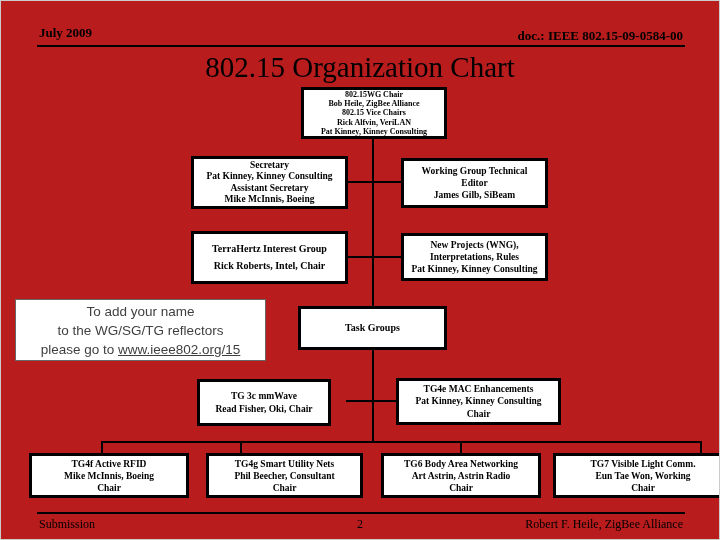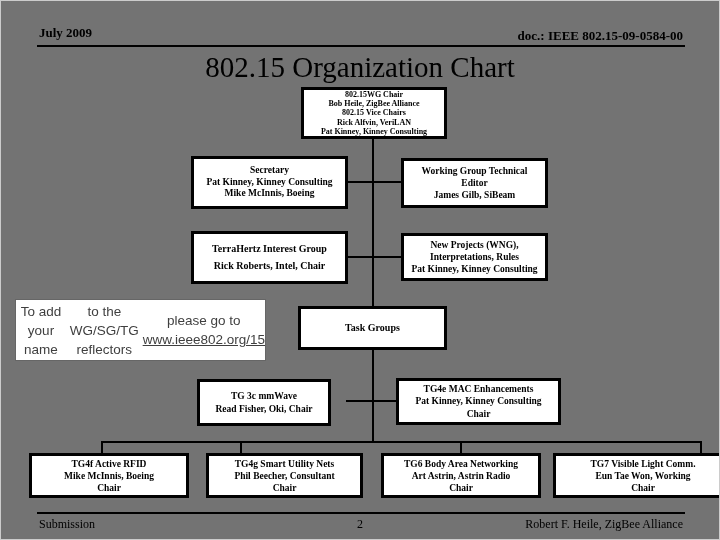--- a/index.html
+++ b/index.html
@@ -1,18 +1,18 @@
 <!DOCTYPE html>
 <html><head>
 <meta charset="utf-8">
 <style>
   * { margin:0; padding:0; box-sizing:border-box; }
   body { background:#e8e8e8; font-family:"Liberation Serif", serif; }
   .slide {
-    position:relative; width:720px; height:540px; background:#737373;
+    position:relative; width:720px; height:540px; background:#b91c1c;
     margin:0 auto; overflow:hidden; border:1px solid #cccccc;
   }
   
   .hdr-date { position:absolute; left:38px; top:24px; font-size:13px; font-weight:bold; color:#000; }
   .hdr-doc  { position:absolute; right:36px; top:27px; font-size:13px; font-weight:bold; color:#000; }
   .hdr-rule { position:absolute; left:36px; top:44px; width:648px; height:2px; background:#000; }
   .title    { position:absolute; left:0; right:0; top:50px; text-align:center; font-size:29px; color:#000; }
   .ftr-rule { position:absolute; left:36px; top:511px; width:648px; height:2px; background:#000; }
   .ftr-left { position:absolute; left:38px; top:516px; font-size:12px; color:#000; }
   .ftr-page { position:absolute; left:0; right:0; top:516px; text-align:center; font-size:12px; color:#000; }
@@ -38,22 +38,22 @@
   .b-tg4e      { left:395px; top:377px; width:165px; height:47px; font-size:9.5px; line-height:12.5px; }
   .b-tg4f      { left:28px;  top:452px; width:160px; height:45px; font-size:9.5px; line-height:12px; }
   .b-tg4g      { left:205px; top:452px; width:157px; height:45px; font-size:9.5px; line-height:12px; }
   .b-tg6       { left:380px; top:452px; width:160px; height:45px; font-size:9.5px; line-height:12px; }
   .b-tg7       { left:552px; top:452px; width:180px; height:45px; font-size:9.5px; line-height:12px; }
 
   
   .note {
     position:absolute; left:14px; top:298px; width:251px; height:62px;
     border:1px solid #666; background:#fff;
-    display:flex; flex-direction:row; justify-content:center; align-items:center;
-    text-align:center; font-family:"Liberation Sans", sans-serif;
+    display:flex; flex-direction:column; justify-content:center; align-items:center;
+    font-family:"Liberation Sans", sans-serif;
     font-size:13.5px; line-height:19px; color:#3f3f3f;
   }
   .note .lnk { text-decoration:underline; cursor:pointer; }
 
   
   .conn { position:absolute; background:#000; }
   .c-v-top  { left:371px; top:138px; width:2px; height:167px; }
   .c-h-sec  { left:347px; top:180px; width:53px; height:2px; }
   .c-h-thz  { left:347px; top:255px; width:53px; height:2px; }
   .c-v-mid  { left:371px; top:349px; width:2px; height:93px; }
@@ -89,20 +89,21 @@
     <div>802.15WG Chair</div>
     <div>Bob Heile, ZigBee Alliance</div>
     <div>802.15 Vice Chairs</div>
     <div>Rick Alfvin, VeriLAN</div>
     <div>Pat Kinney, Kinney Consulting</div>
   </div>
 
   <div class="obox b-secretary">
     <div>Secretary</div>
     <div>Pat Kinney, Kinney Consulting</div>
+    <div>Assistant Secretary</div>
     <div>Mike McInnis, Boeing</div>
   </div>
 
   <div class="obox b-editor spread">
     <div>Working Group Technical Editor</div>
     <div>James Gilb, SiBeam</div>
   </div>
 
   <div class="obox b-terahertz spread">
     <div>TerraHertz Interest Group</div>

